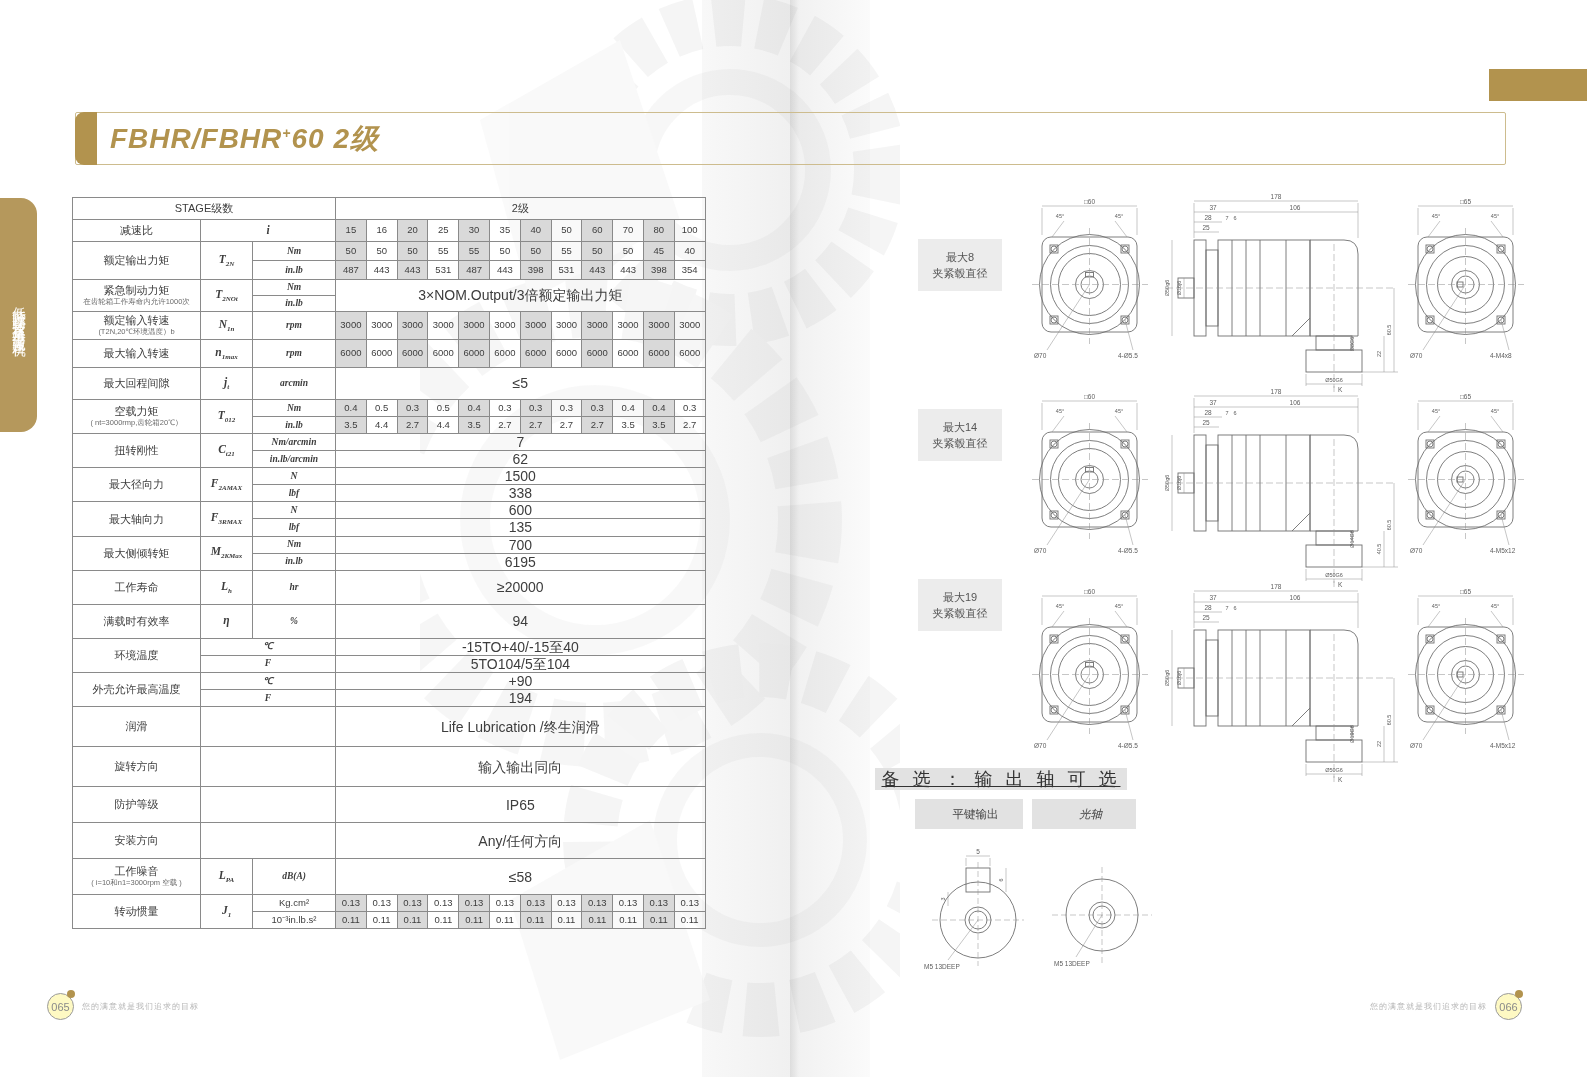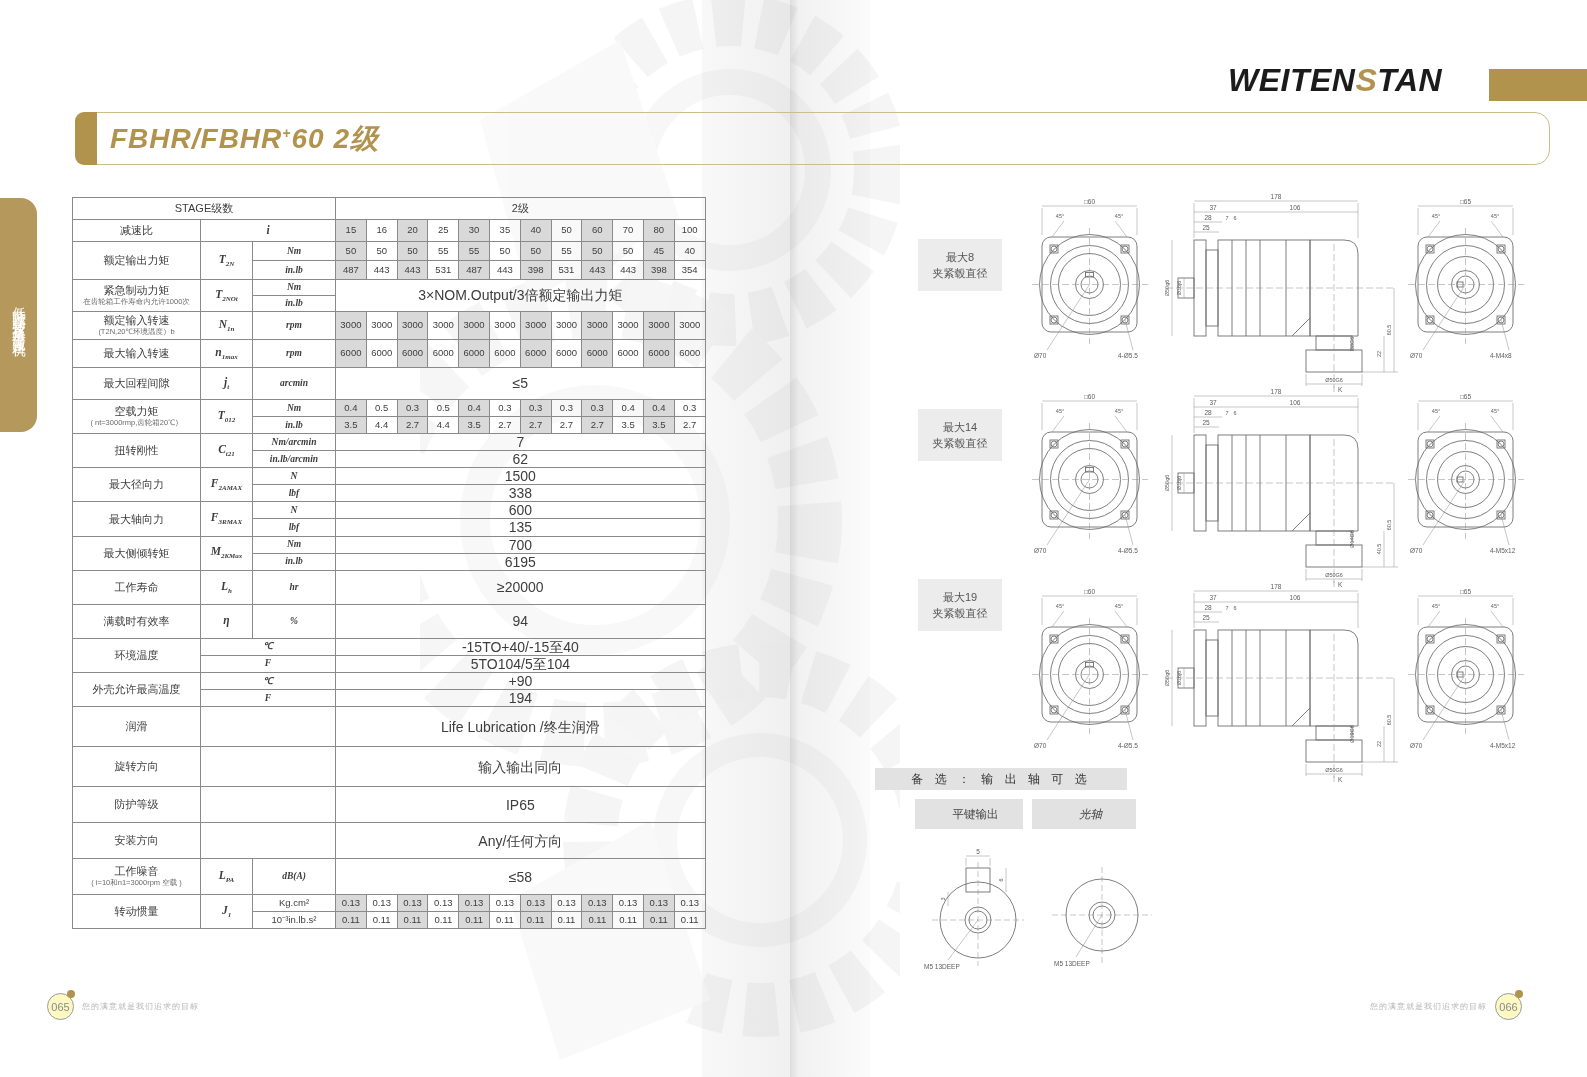--- a/index.html
+++ b/index.html
@@ -10,21 +10,21 @@
   .band{position:absolute;left:702px;top:0;width:168px;height:1077px;z-index:0;
         background:linear-gradient(to right,rgba(120,120,120,.05),rgba(120,120,120,.11) 52%,rgba(120,120,120,.03));}
   .spine{position:absolute;left:790px;top:0;width:9px;height:1077px;z-index:0;
         background:linear-gradient(to right,rgba(80,80,80,.12),rgba(80,80,80,0));}
   
   .logo{position:absolute;top:62px;left:1228px;z-index:2;font-size:32px;font-weight:bold;font-style:italic;
         color:#1b1b1b;letter-spacing:.5px;white-space:nowrap;}
   .logo .gold{color:#b2934e;}
   .logoblock{position:absolute;top:69px;left:1489px;width:98px;height:32px;background:#b2934e;z-index:2;}
   .titlebar{position:absolute;left:75px;top:112px;width:1429px;height:51px;border:1px solid #cdbc8e;
-        border-radius:15px;z-index:1;padding-left:44px;}
+        border-radius:2px;z-index:1;}
   .titleblock{position:absolute;left:-1px;top:-1px;width:22px;height:53px;background:#b2934e;border-radius:9px 0 0 9px;}
   .titletext{position:absolute;left:34px;top:7px;font-size:28px;font-style:italic;font-weight:bold;
         color:#b2934e;letter-spacing:1px;white-space:nowrap;}
   .titletext sup{font-size:14px;}
   .sidetab{position:absolute;left:0;top:198px;width:37px;height:234px;background:#b5985c;
         border-radius:0 16px 16px 0;display:flex;align-items:center;justify-content:center;z-index:2;}
   .sidetab span{writing-mode:vertical-rl;color:#ffffff;font-size:13.5px;letter-spacing:3px;}
   
   table.spec{position:absolute;left:72px;top:197px;width:633px;border-collapse:collapse;
         table-layout:fixed;z-index:1;background:transparent;}
@@ -42,21 +42,21 @@
   .h16{height:16px}.h17{height:17px}.h19{height:19px}.h22{height:22px}.h28{height:28px}
   .h32{height:32px}.h34{height:34px}.h36{height:36px}.h40{height:40px}
   
   .dwg{position:absolute;z-index:1;}
   .dwg svg{display:block;}
   .clampbox{position:absolute;left:918px;width:84px;height:52px;background:#ececec;z-index:1;
         display:flex;flex-direction:column;align-items:center;justify-content:center;
         font-size:11px;color:#555;line-height:1.5;}
   
   .opt-header{position:absolute;left:875px;top:768px;width:252px;height:22px;background:#e2e2e2;z-index:1;
-        font-size:12px;color:#333;display:flex;align-items:center;justify-content:center;letter-spacing:4px;}
+        font-size:18px;color:#333;display:flex;align-items:center;justify-content:center;letter-spacing:4px;text-decoration:underline;}
   .opt-box{position:absolute;top:799px;height:30px;background:#e2e2e2;z-index:1;
         display:flex;align-items:center;justify-content:center;font-size:11.5px;color:#444;padding-left:13px;}
   .opt-keyed{left:915px;width:95px;}
   .opt-plain{left:1032px;width:91px;font-style:italic;}
   
   .pgnum{position:absolute;width:25px;height:25px;border:1.5px solid #9a9a9a;border-radius:50%;
         font-size:11px;color:#8a8a8a;display:flex;align-items:center;justify-content:center;z-index:2;background:#fef9c3;}
   .pgdot{position:absolute;width:8px;height:8px;background:#b2934e;border-radius:50%;z-index:3;}
   .slogan{position:absolute;top:1001px;font-size:8px;color:#b5b5b5;letter-spacing:1px;z-index:2;}
   
@@ -78,21 +78,20 @@
         <circle cx="340" cy="840" r="170" stroke="#ededed" stroke-width="54" stroke-dasharray="32 18"></circle>
         <circle cx="340" cy="840" r="95" stroke="#f2f2f2" stroke-width="24"></circle>
         <path d="M60 120 L200 40 L260 220 L110 300 Z" fill="#f5f5f5"></path>
         <path d="M90 900 L230 820 L290 1000 L140 1060 Z" fill="#f5f5f5"></path>
       </g>
     </svg>
   </div>
   <div class="band"></div>
   <div class="spine"></div>
 
-  <div class="logo"><span>WEITEN</span><span class="gold">S</span><span>TAN</span></div>
   <div class="logoblock"></div>
 
   <div class="titlebar">
     <div class="titleblock"></div>
     <div class="titletext"><span>FBHR/FBHR</span><sup>+</sup><span>60  2级</span></div>
   </div>
 
   <div class="sidetab">
     <span>低背隙高转速直角输出减速机</span>
   </div>

